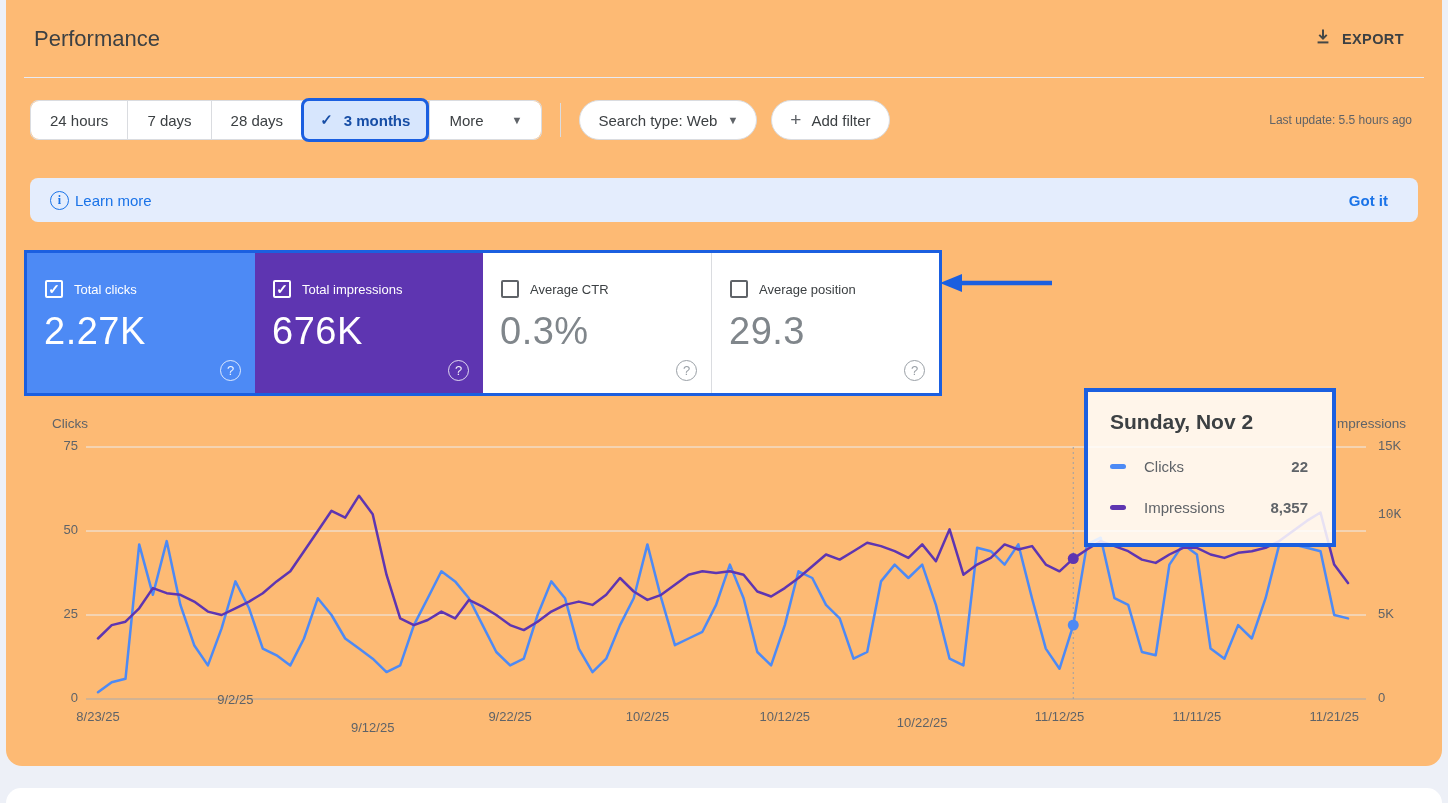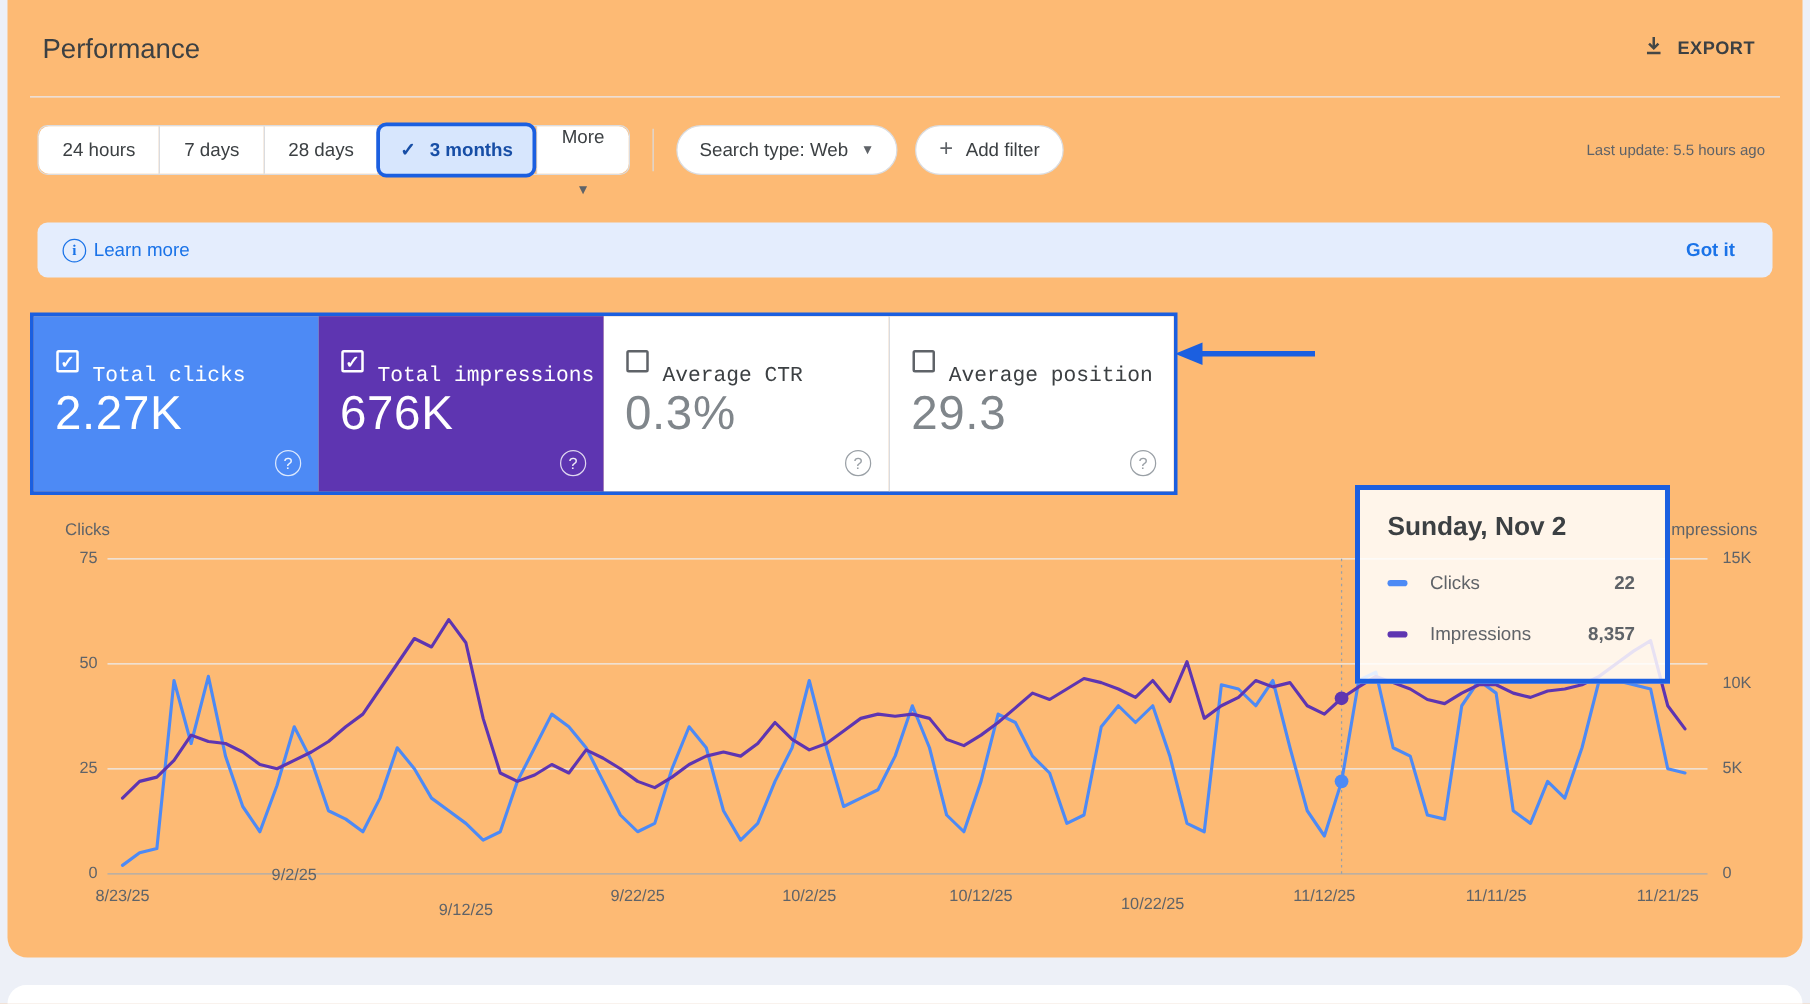--- a/index.html
+++ b/index.html
@@ -34,21 +34,21 @@
   .toolbar { display:flex; align-items:center; margin:22px 6px 0 6px; height:40px; }
   .seg-group { display:flex; align-items:stretch; border:1px solid #dadce0; border-radius:8px; height:40px; }
   .seg { display:flex; align-items:center; padding:0 19px; font-size:15px; color:#3c4043;
     border-left:1px solid #dadce0; cursor:pointer; white-space:nowrap; background:#fff; }
   .seg:first-child { border-left:none; border-radius:8px 0 0 8px; }
   .seg.selected {
     background:#d7e6fd; border:3px solid #1b5fe0; border-radius:8px;
     margin:-3px 0 -3px -1px; z-index:2; color:#174ea6; font-weight:700; padding:0 16px;
   }
   .seg.selected .check { margin-right:11px; font-weight:700; font-size:15px; }
-  .seg.more { border-radius:0 8px 8px 0; gap:28px;flex-direction:column; }
+  .seg.more { border-radius:0 8px 8px 0; gap:28px; }
   .caret { font-size:11px; color:#5f6368; }
   .vsep { width:1px; height:34px; background:#dadce0; margin:0 18px; }
   .pill { display:flex; align-items:center; gap:10px; border:1px solid #dadce0; border-radius:20px;
     height:40px; padding:0 18px; font-size:15px; color:#3c4043; cursor:pointer; margin-right:14px; background:#fff; white-space:nowrap;}
   .pill .plus { font-size:19px; color:#5f6368; font-weight:400; }
   .toolbar-spacer { flex:1; }
   .last-update { font-size:12px; color:#5f6368; padding-right:6px;margin-left:22px; }
 
   
   .banner { display:flex; align-items:center; background:#e4edfd; border-radius:8px;
@@ -63,21 +63,21 @@
 
   
   .metrics-row { position:relative; margin-top:28px; height:146px; }
   .metrics-outline { display:flex; width:fit-content; border:3px solid #1b5fe0; }
   .mcard { width:228px; height:140px; position:relative; cursor:pointer; background:#fff; }
   .mcard.white + .mcard.white { border-left:1px solid #dadce0; }
   .mcard .cb { position:absolute; top:27px; left:18px; width:18px; height:18px; border-radius:2px;
     display:flex; align-items:center; justify-content:center; font-size:14px; font-weight:700; }
   .mcard.colored .cb { border:2px solid #fff; color:#fff; }
   .mcard.white .cb { border:2px solid #5f6368; color:transparent; background:#fff; }
-  .mcard .mlabel { position:absolute; top:39px; left:47px; font-size:17px;font-family:Liberation Mono, monospace; }
+  .mcard .mlabel { position:absolute; top:29px; left:47px; font-size:13px; }
   .mcard.colored .mlabel { color:#fff; }
   .mcard.white .mlabel { color:#3c4043; }
   .mcard .mvalue { position:absolute; top:57px; left:17px; font-size:38px; font-weight:400; letter-spacing:.5px; }
   .mcard.colored .mvalue { color:#fff; }
   .mcard.white .mvalue { color:#80868b; }
   .mcard .help { position:absolute; right:14px; bottom:12px; width:21px; height:21px; border-radius:50%;
     display:flex; align-items:center; justify-content:center; font-size:13px; }
   .mcard.colored .help { border:1.6px solid rgba(255,255,255,.8); color:rgba(255,255,255,.9); }
   .mcard.white .help { border:1.6px solid #9aa0a6; color:#9aa0a6; }
   .metrics-arrow { position:absolute; left:910px; top:20px; }
@@ -211,21 +211,21 @@
       </div>
       <div class="tt-row">
         <div class="tt-swatch" style="background: rgb(94, 53, 177);"></div>
         <div class="tt-label">Impressions</div>
         <div class="tt-value">8,357</div>
       </div>
     </div>
   <div class="axis-label" style="left: 0px; top: 26px; width: 48px; text-align: right;">75</div>
       <div class="axis-label" style="left: 1348px; top: 26px; width: 48px;">15K</div>
       <div class="axis-label" style="left: 0px; top: 110px; width: 48px; text-align: right;">50</div>
-      <div class="axis-label" style="left: 1348px; top: 126px; width: 48px;">10K</div>
+      <div class="axis-label" style="left: 1348px; top: 95px; width: 48px; font-family: Liberation Mono, monospace;">10K</div>
       <div class="axis-label" style="left: 0px; top: 194px; width: 48px; text-align: right;">25</div>
       <div class="axis-label" style="left: 1348px; top: 194px; width: 48px;">5K</div>
       <div class="axis-label" style="left: 0px; top: 278px; width: 48px; text-align: right;">0</div>
       <div class="axis-label" style="left: 1348px; top: 278px; width: 48px;">0</div>
       <div class="axis-title" style="left: 22px; top: 4px;">Clicks</div>
       <div class="axis-title" style="left: 1280px; top: 4px; width: 96px; text-align: right;">Impressions</div>
       <div class="axis-label" style="left: 28px; top: 297px; width: 80px; text-align: center;">8/23/25</div>
       <div class="axis-label" style="left: 165.36px; top: 280px; width: 80px; text-align: center;">9/2/25</div>
       <div class="axis-label" style="left: 302.72px; top: 297px; width: 80px; text-align: center; margin-top: 11px;">9/12/25</div>
       <div class="axis-label" style="left: 440.08px; top: 297px; width: 80px; text-align: center;">9/22/25</div>

